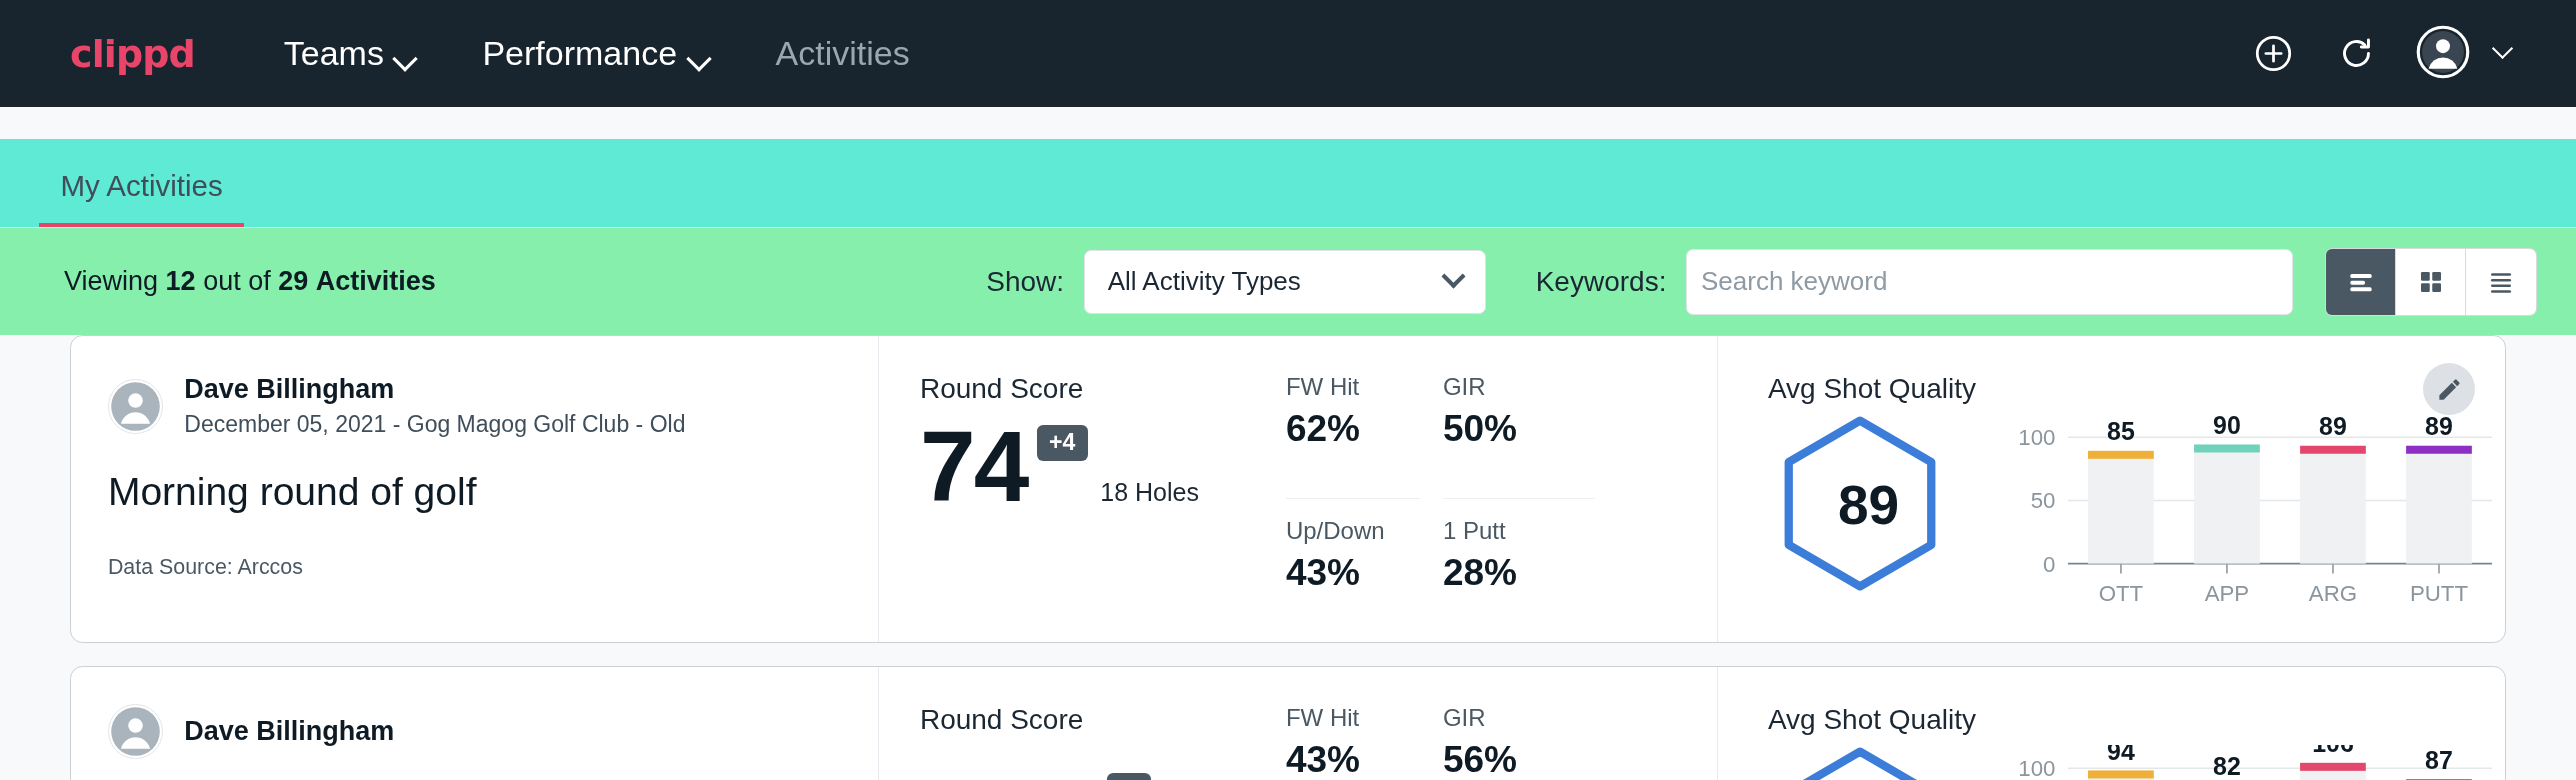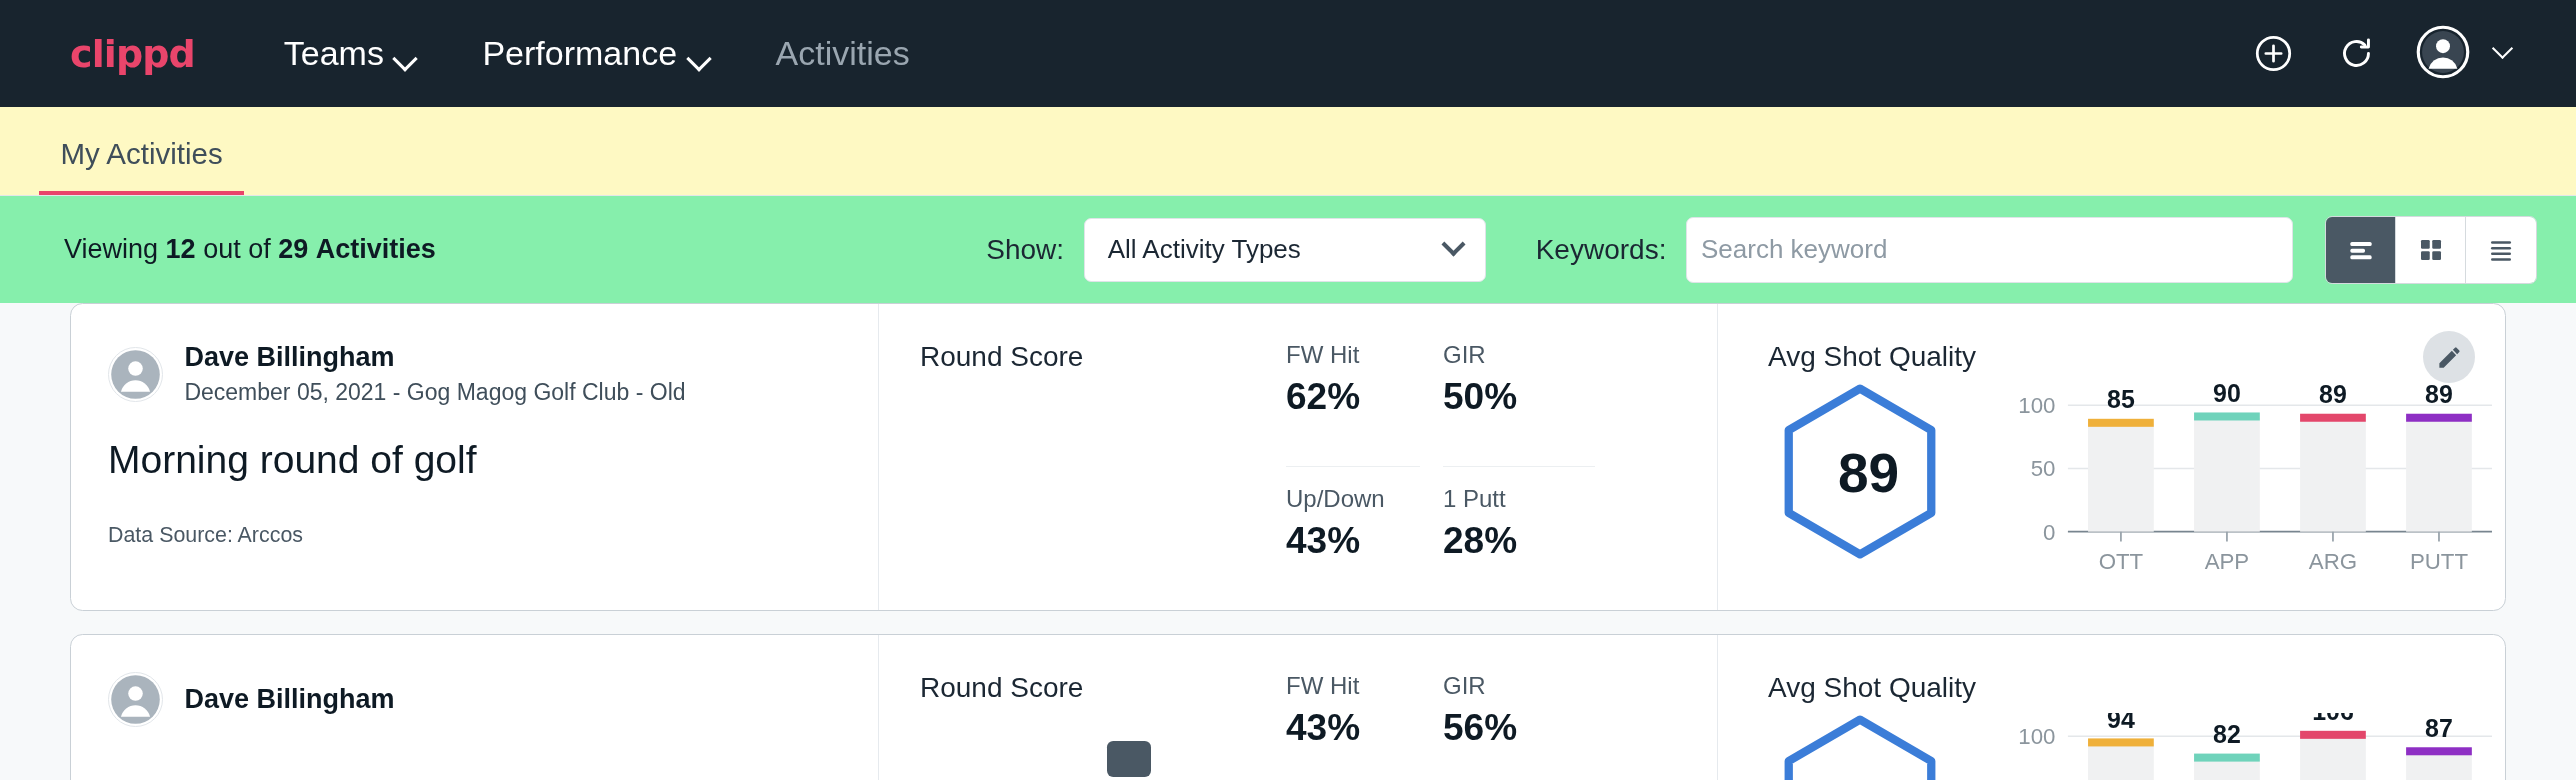--- a/index.html
+++ b/index.html
@@ -54,25 +54,26 @@
     width: 46px; height: 46px;
     display: flex; align-items: center; justify-content: center;
     cursor: pointer;
     color: #ffffff;
   }
   .avatar-wrap { display:flex; align-items:center; gap: 25px; cursor:pointer; color:#fff;}
 
   
   .tabbar {
     height: 89px;
-    background: #fef9c3;
+    background: #5eead4;
     display: flex;
     align-items: flex-end;
     padding-left: 39px;
     border-bottom: 0.9px solid #e3e7ea;
+    margin-top: 32px;
   }
   .tab {
     font-size: 29.5px;
     color: #3f4e5a;
     padding: 0 21.4px 19.6px 21.4px;
     border-bottom: 4.5px solid transparent;
     cursor: pointer;
   }
   .tab.active { border-bottom-color: #e9456b; }
 
@@ -146,20 +147,21 @@
     padding: 0 70px;
   }
   .card {
     background: #ffffff;
     border: 0.9px solid #c9d0d6;
     border-radius: 12.5px;
     height: 308px;
     display: flex;
     position: relative;
     margin-bottom: 23px;
+    justify-content: flex-end;
   }
   .card-left {
     width: 808px;
     padding: 37px 36px 0 37px;
     flex-shrink: 0;
     border-right: 0.9px solid #e6eaee;
   }
   .person-row { display: flex; align-items: center; gap: 21.4px; }
   .avatar-circle {
     width: 55px; height: 55px;
@@ -358,20 +360,25 @@
           <div class="person-sub">December 05, 2021 - Gog Magog Golf Club - Old</div>
         </div>
       </div>
       <div class="round-title">Morning round of golf</div>
       <div class="data-source">Data Source: Arccos</div>
     </div>
 
     <div class="card-mid">
       <div class="score-block">
         <div class="block-label">Round Score</div>
+        <div class="score-row">
+          <span class="score-num">74</span>
+          <span class="score-badge">+4</span>
+          <span class="score-holes">18 Holes</span>
+        </div>
       </div>
 
       <div class="stats-grid">
         <div class="stat-cell top">
           <div class="stat-label">FW Hit</div>
           <div class="stat-value">62%</div>
         </div>
         <div class="stat-cell top">
           <div class="stat-label">GIR</div>
           <div class="stat-value">50%</div>

